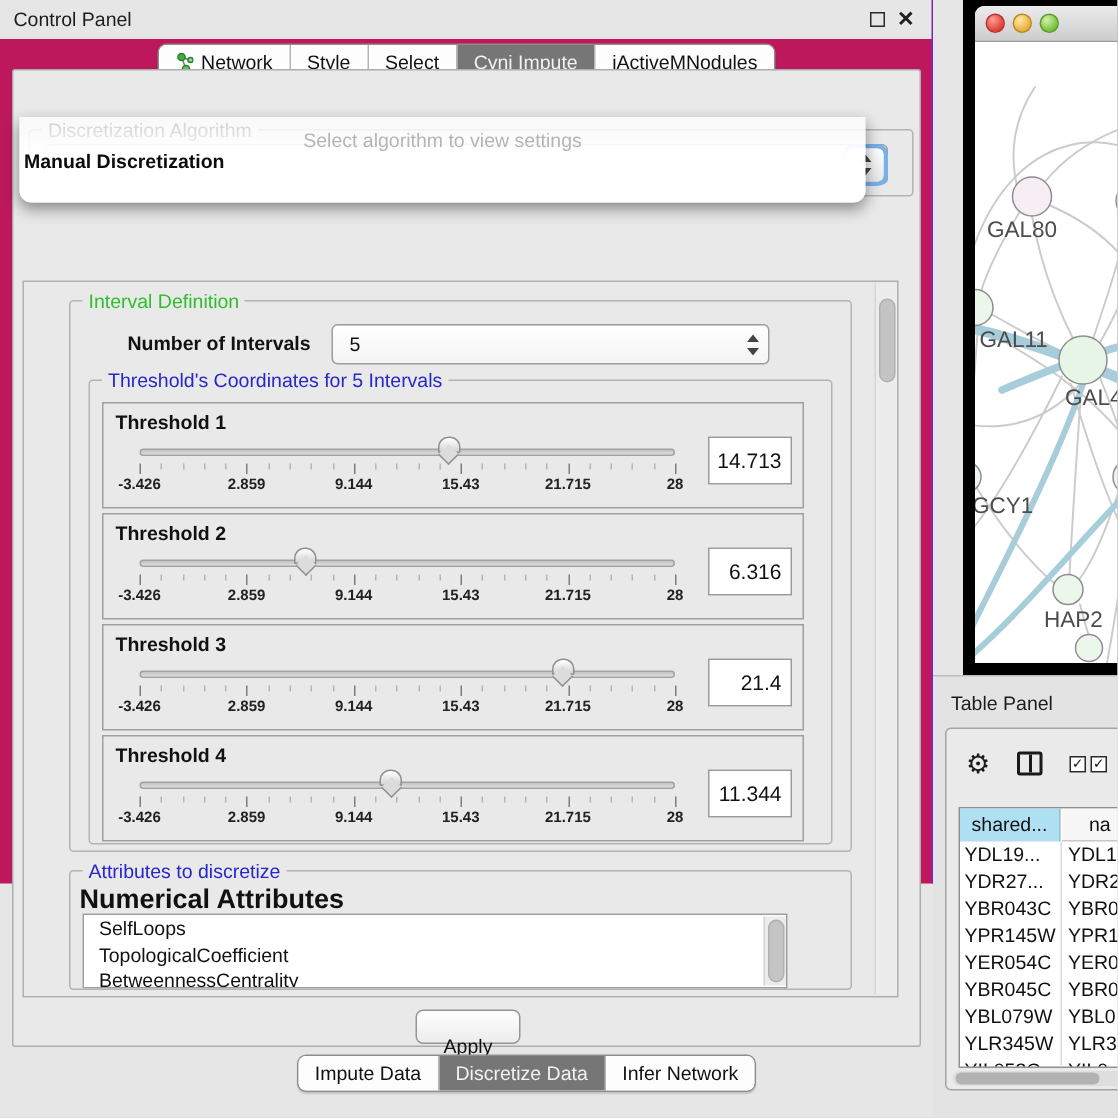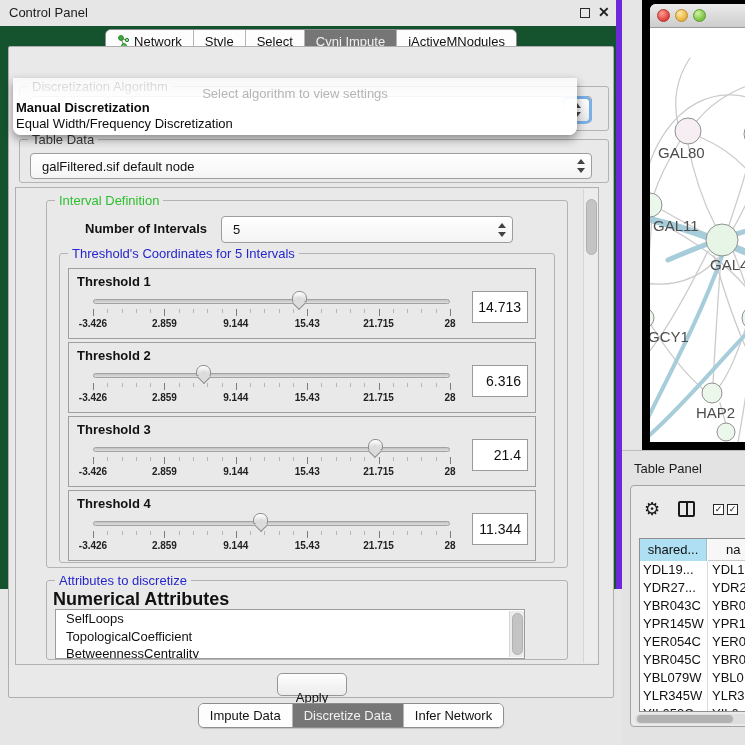--- a/index.html
+++ b/index.html
@@ -1,21 +1,21 @@
 <!DOCTYPE html>
 <html><head>
 <meta charset="utf-8">
 <style>
   * { margin:0; padding:0; box-sizing:border-box; }
   html,body { background:#d8d8d8; }
   body { font-family:"Liberation Sans", sans-serif; }
   #stage { position:relative; width:745px; height:745px; background:#e6e6e6; overflow:hidden; }
 
   
-  #control-panel { position:absolute; left:0; top:0; width:622px; height:589px; background:#14532d; border-right:6px solid #6d28d9; }
+  #control-panel { position:absolute; left:0; top:0; width:622px; height:589px; background:#be185d; border-right:1px solid #6d28d9; }
   #cp-titlebar { position:absolute; left:0; top:0; width:100%; height:26px; background:#e6e6e6; }
   #cp-title { position:absolute; left:9px; top:5px; font-size:13px; color:#1c1c1c; }
   #float-btn { position:absolute; left:580px; top:8px; width:10px; height:10px; border:1.5px solid #2a2a2a; background:transparent; }
   #close-btn { position:absolute; left:598px; top:4px; font-size:14px; font-weight:bold; color:#1f1f1f; }
 
   
   .pillbar { position:absolute; width:622px; display:flex; justify-content:center; }
   .pillgroup { display:inline-flex; border:1px solid #8d8d8d; border-radius:6px; overflow:hidden; background:#fff; box-shadow:0 1px 1px rgba(0,0,0,0.15); }
   .pill { display:flex; align-items:center; gap:5px; padding:4px 11px; font-size:13px; color:#111; background:#fdfdfd; border-right:1px solid #b5b5b5; cursor:default; white-space:nowrap; }
   .pill:last-child { border-right:none; }
@@ -153,30 +153,22 @@
         <div class="combo" id="algo-combo">
           <div id="algo-stepper-focus">
               <span class="stepper"></span>
             </div>
         </div>
       </div>
 
       <div id="algo-popup">
         <div id="popup-placeholder">Select algorithm to view settings</div>
         <div class="popup-option selected" style="top:22px;">Manual Discretization</div>
-        <div class="popup-option" style="top:38px;">Equal Width/Frequency Discretization</div>
       </div>
 
-      <div class="groupbox" style="left:10px;top:92px;width:590px;height:44px;">
-        <span class="legend">Table Data</span>
-        <div class="combo" style="left:10px;top:13px;width:562px;height:26px;">
-          <span class="val">galFiltered.sif default node</span>
-          <span class="stepper"></span>
-        </div>
-      </div>
 
       <div id="scrollpane">
 
         <div class="groupbox" style="left:30px;top:12px;width:522px;height:368px;">
           <span class="legend green">Interval Definition</span>
           <span style="position:absolute;left:38px;top:20px;font-size:13px;font-weight:bold;color:#111;">Number of Intervals</span>
           <div class="combo" style="left:174px;top:15px;width:292px;height:27px;">
             <span class="val">5</span>
             <span class="stepper"></span>
           </div>

